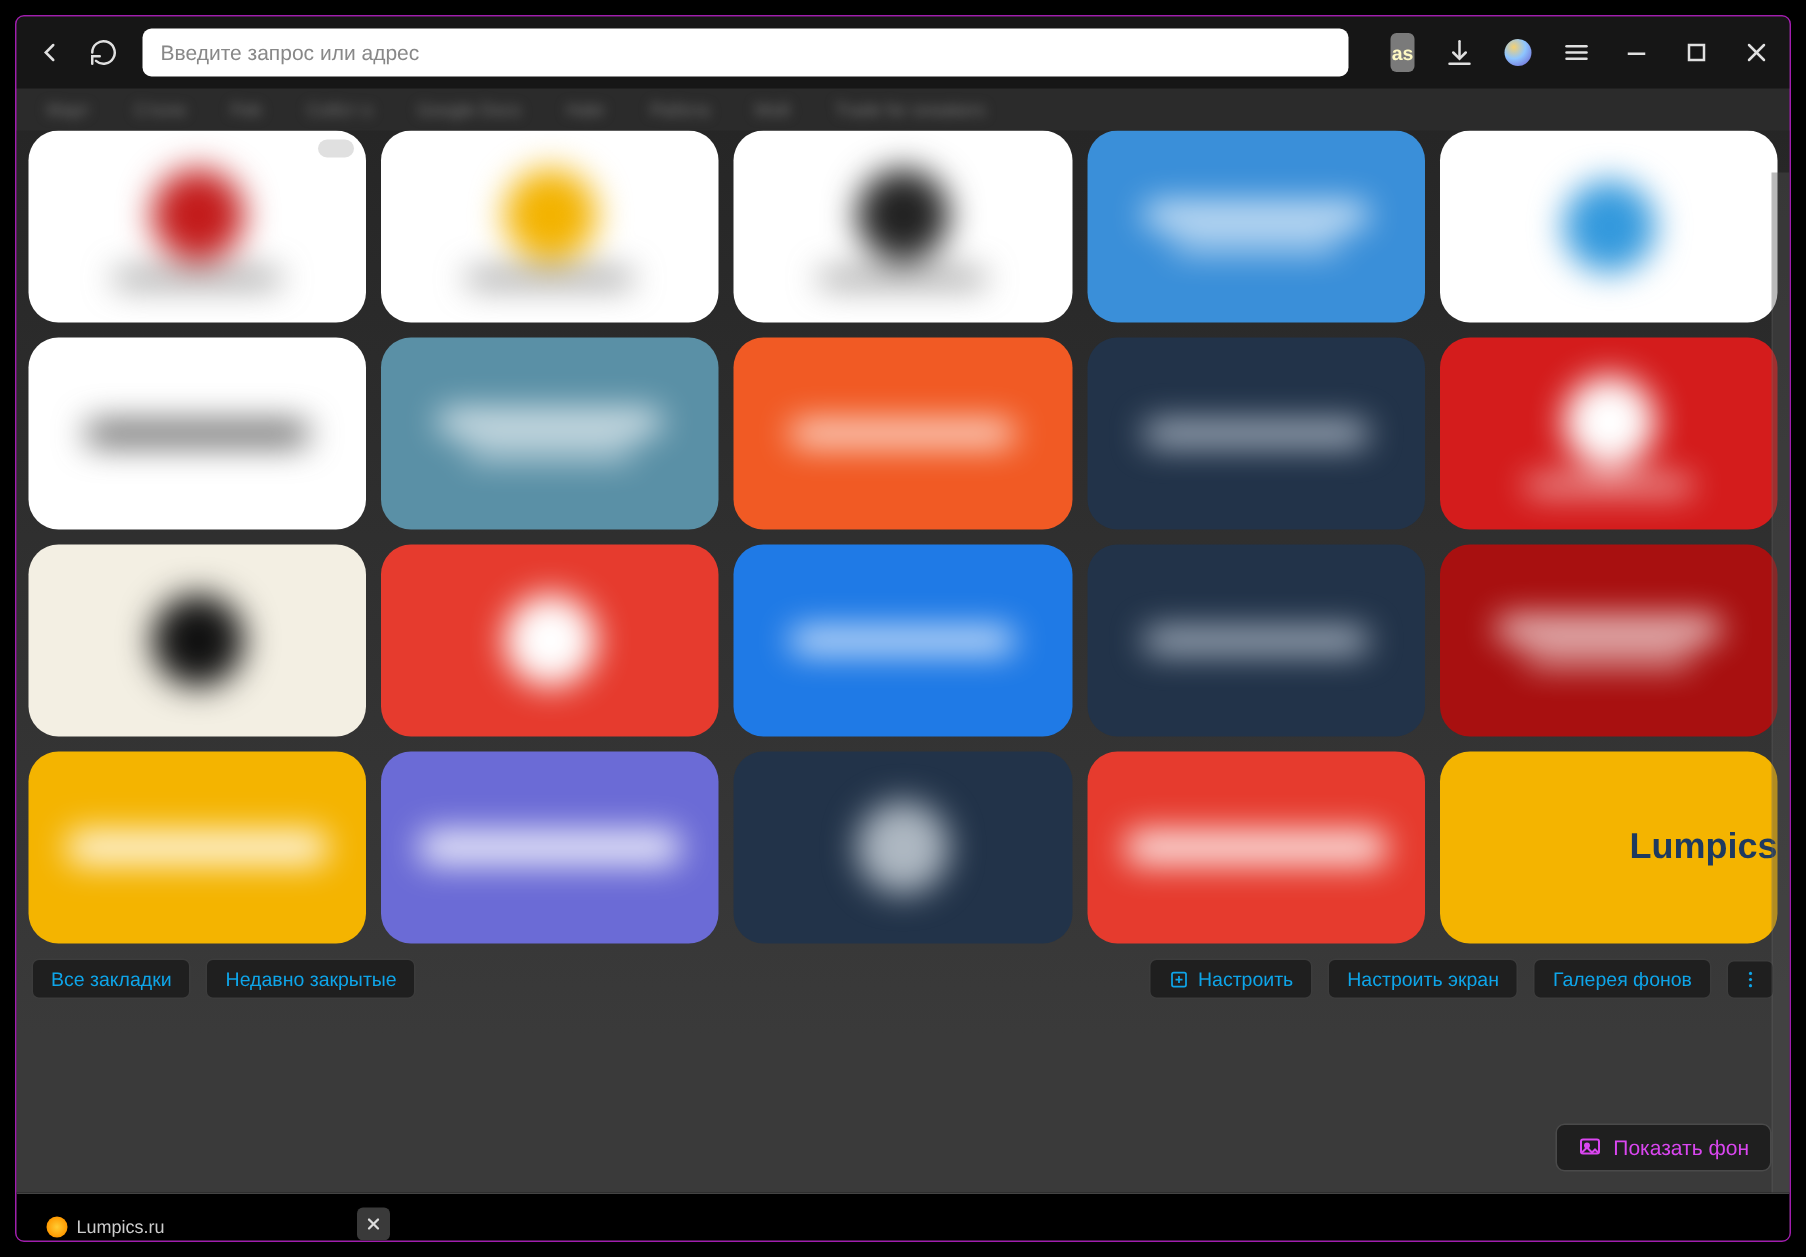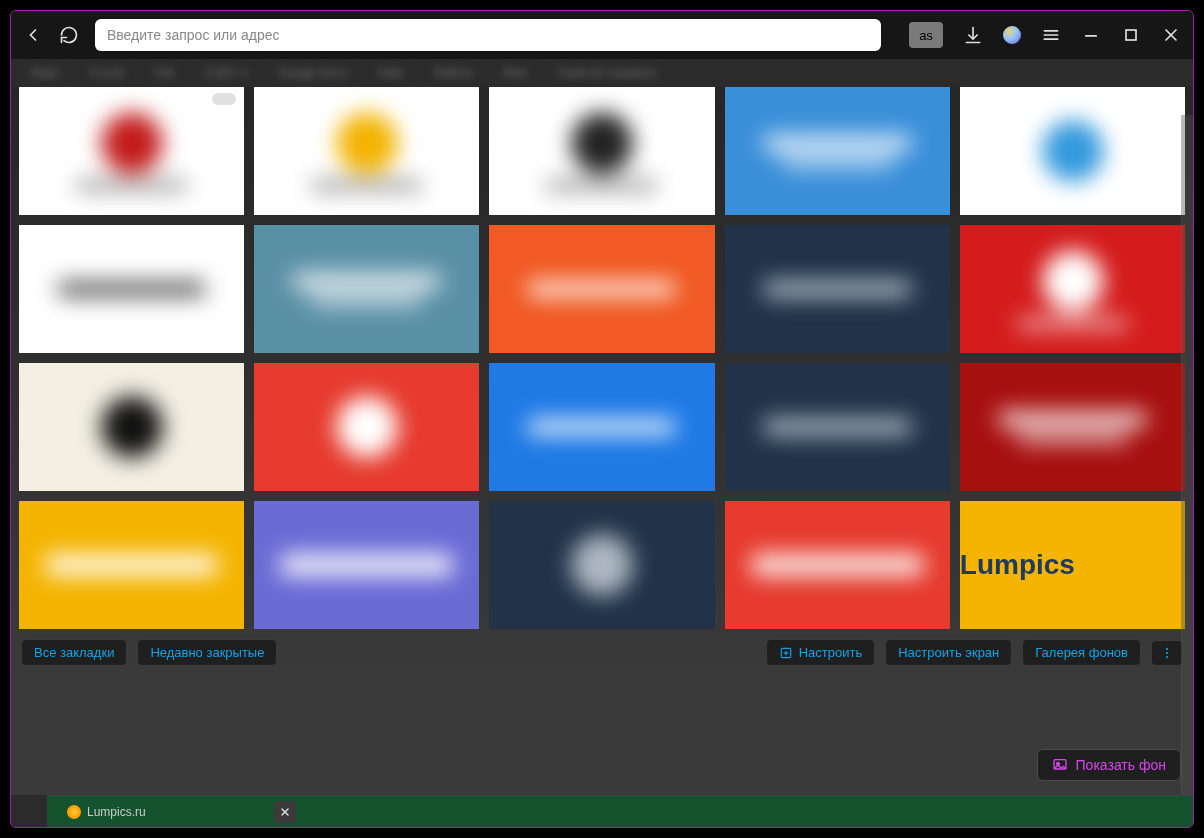--- a/index.html
+++ b/index.html
@@ -63,25 +63,25 @@
     color: #888;
     font-size: 14px;
   }
   .tb-right {
     display: flex;
     align-items: center;
     gap: 20px;
     margin-left: 12px;
   }
   .lastfm {
-    width: 34px; height: 26px;
+    width: 16px; height: 26px;
     background: #7a7a7a;
     border-radius: 4px;
     display: flex; align-items:center; justify-content:center;
-    color:#000000; font-weight:400; font-size:13px;
+    color:#fef9c3; font-weight:700; font-size:13px;
   }
   .alice-orb {
     width: 18px; height: 18px;
     border-radius: 50%;
     background: radial-gradient(circle at 35% 30%, #f5d070 0%, #8ec5ff 45%, #6a5acd 100%);
   }
   
   .bookmark-strip {
     height: 28px;
     display: flex;
@@ -104,31 +104,31 @@
     background: linear-gradient(#262626, #3a3a3a 85%);
   }
   .tiles {
     display: grid;
     grid-template-columns: repeat(5, 1fr);
     grid-auto-rows: 128px;
     gap: 10px;
     padding: 0 4px;
   }
   .tile {
-    border-radius: 0;
+    border-radius: 20px;
     overflow: hidden;
     position: relative;
     cursor: pointer;
     display: flex;
     flex-direction: column;
-    align-items: flex-start;
+    align-items: flex-end;
     justify-content: center;
     color: #fff;
     font-weight: 700;
-    font-size: 28px;
+    font-size: 24px;
   }
   .tile.blurred > .tile-inner { filter: blur(10px); transform: scale(1.1); }
   .tile-inner {
     width: 100%; height: 100%;
     display:flex; flex-direction:column; align-items:center; justify-content:center;
     gap:6px;
   }
   .badge-row {
     position:absolute; top:6px; right:8px;
     display:flex; gap:4px;
@@ -173,28 +173,27 @@
     border: 1px solid #4a4a4a;
     border-radius: 6px;
     padding: 7px 14px;
     font-size: 14px;
     display:flex; align-items:center; gap:8px;
     cursor:pointer;
   }
   
   .taskbar {
     height: 32px;
-    background: #14532d;
+    background: #000000;
     border-top: 1px solid #444;
-    display:flex; align-items:center;
+    display:flex; align-items:flex-end;
     padding: 0 10px;
     gap: 8px;
     font-size: 12px;
     color: #ccc;
-    margin-left: 36px;
   }
   .task-item {
     display:flex; align-items:center; gap:6px;
     padding: 2px 10px;
     border-radius: 3px;
     cursor:pointer;
   }
   .task-favicon {
     width:14px; height:14px; border-radius:50%;
     background: radial-gradient(circle at center, #ffcc33 0%, #ff9900 70%);

